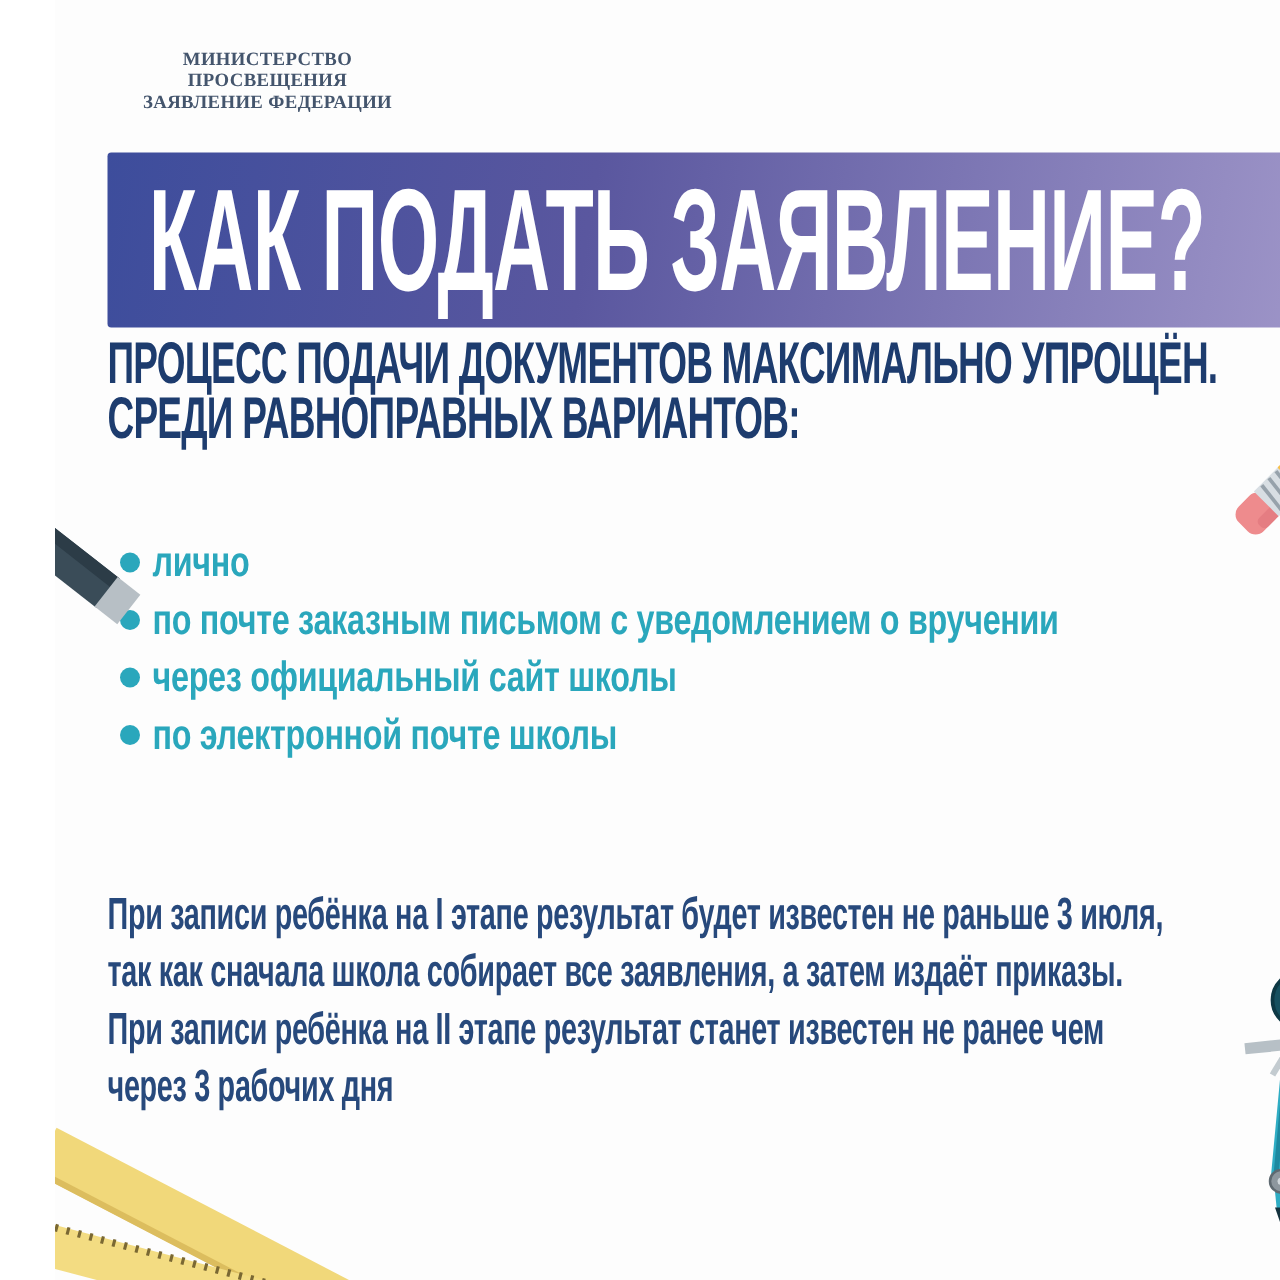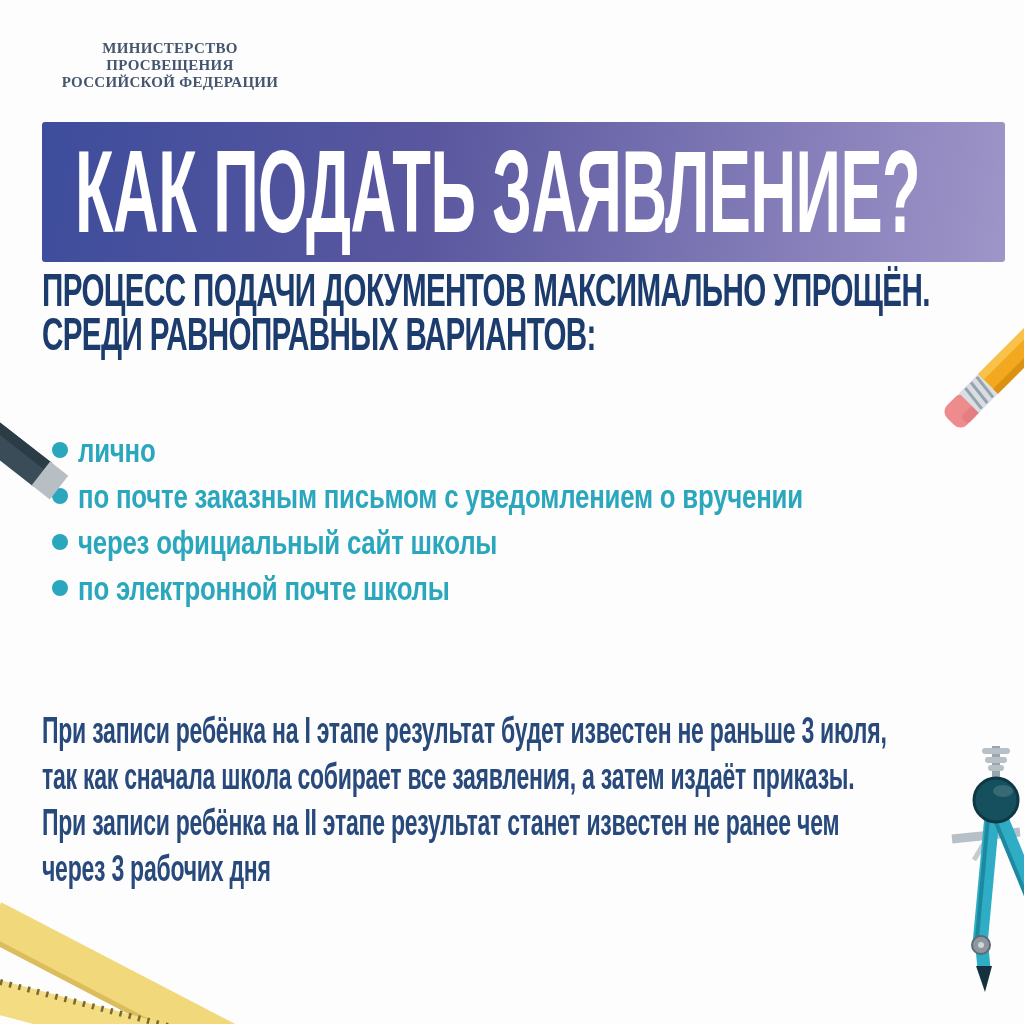--- a/index.html
+++ b/index.html
@@ -1,18 +1,18 @@
 <!DOCTYPE html>
 <html><head>
 <meta charset="utf-8">
 <style>
   html,body{margin:0;padding:0;}
   body{width:1024px;height:1024px;overflow:hidden;position:relative;background:#fff;
        font-family:"Liberation Sans",sans-serif;}
-  .poster{position:absolute;inset:0;background:#fdfdfd;overflow:hidden;}
+  .poster{position:absolute;inset:0;background:#fdfdfd;overflow:hidden;margin-left:44px;}
 
   .logo{position:absolute;left:40px;top:40px;width:260px;text-align:center;
         font-family:"Liberation Serif",serif;font-weight:bold;font-size:15px;
         line-height:17px;color:#44556d;letter-spacing:.3px;}
 
   .banner{position:absolute;left:42px;top:122px;width:963px;height:140px;border-radius:3px;
           background:linear-gradient(99deg,#3d4d9c 0%,#5a579f 40%,#9e95c8 100%);
           display:flex;align-items:center;justify-content:flex-start;overflow:hidden;}
   .banner-title{margin-left:33px;color:#ffffff;font-weight:bold;font-size:116px;
           white-space:nowrap;transform:scaleX(.545);transform-origin:left center;
@@ -38,21 +38,21 @@
 
   .deco{position:absolute;pointer-events:none;}
 </style>
 </head>
 <body>
 
 <div class="poster">
 
   <div class="logo">
     <div>МИНИСТЕРСТВО ПРОСВЕЩЕНИЯ</div>
-    <div>РОССИЙСКОЙ ФЕДЕРАЦИИ</div>
+    <div>ЗАЯВЛЕНИЕ ФЕДЕРАЦИИ</div>
   </div>
 
   <div class="banner">
     <div class="banner-title">КАК ПОДАТЬ ЗАЯВЛЕНИЕ?</div>
   </div>
 
   <div class="subtitle">
 
       <div class="subline">ПРОЦЕСС ПОДАЧИ ДОКУМЕНТОВ МАКСИМАЛЬНО УПРОЩЁН.</div>
 

